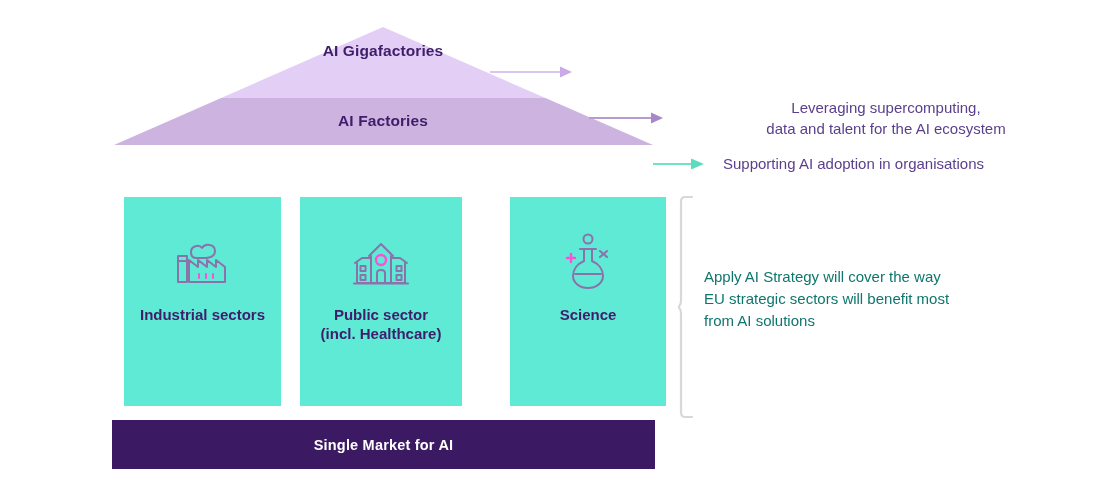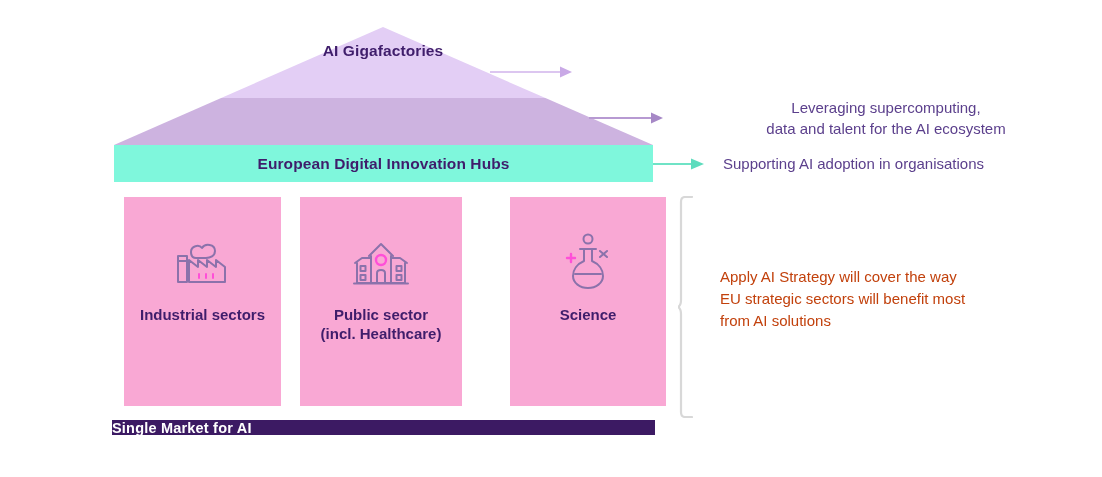--- a/index.html
+++ b/index.html
@@ -78,21 +78,21 @@
   }
   #callout-giga { left: 585px; top: 62px; width: 500px; }
   #callout-factories { left: 676px; top: 97px; width: 420px; text-align: center; }
   #callout-edih { left: 723px; top: 153px; width: 380px; }
 
   
   .sector-box {
     position: absolute;
     top: 197px;
     height: 209px;
-    background: #f9a8d4;
+    background: #5eead4;
   }
   #sector-box-0 { left: 124px; width: 157px; }
   #sector-box-1 { left: 300px; width: 162px; }
   #sector-box-2 { left: 481px; width: 156px; margin-left: 29px; }
 
   .sector-icon {
     position: absolute;
     left: 0;
     top: 28px;
     width: 100%;
@@ -117,39 +117,40 @@
   
   #brace-svg {
     position: absolute;
     left: 678px;
     top: 196px;
     width: 24px;
     height: 222px;
   }
   #apply-text {
     position: absolute;
-    left: 720px;
+    left: 704px;
     top: 266px;
     width: 340px;
-    color: #c2410c;
+    color: #0f766e;
     font-size: 15px;
     line-height: 1.45;
     white-space: pre-line;
   }
 
   
   #single-market-bar {
     position: absolute;
     left: 112px;
     top: 420px;
     width: 543px;
-    height: 15px;
+    height: 49px;
     background: #3c1a63;
     display: flex;
     align-items: center;
+    justify-content: center;
   }
   #single-market-label {
     color: #ffffff;
     font-weight: bold;
     font-size: 14.5px;
     letter-spacing: .2px;
   }
 </style>
 </head>
 <body>
@@ -172,24 +173,22 @@
 
     <g>
       <line x1="653" y1="164" x2="692" y2="164" stroke="#6fe3c6" stroke-width="2"></line>
       <polygon points="691,158.5 704,164 691,169.5" fill="#5ddcbd"></polygon>
     </g>
   </svg>
 
   <div class="tier-label" id="tier-giga-label">AI
 Gigafactories</div>
 
-
-  <div id="edih-bar">
-    <span id="edih-label">European Digital Innovation Hubs</span>
-  </div>
+  <div class="tier-label" id="tier-factories-label">AI Factories</div>
+
 
 
   <div class="callout" id="callout-factories">Leveraging supercomputing,
 data and talent for the AI ecosystem</div>
 
   <div class="callout" id="callout-edih">Supporting AI adoption in organisations</div>
 
   <div class="sector-box" id="sector-box-0">
     <div class="sector-icon">
       <svg width="62" height="56" viewBox="0 0 62 56">

